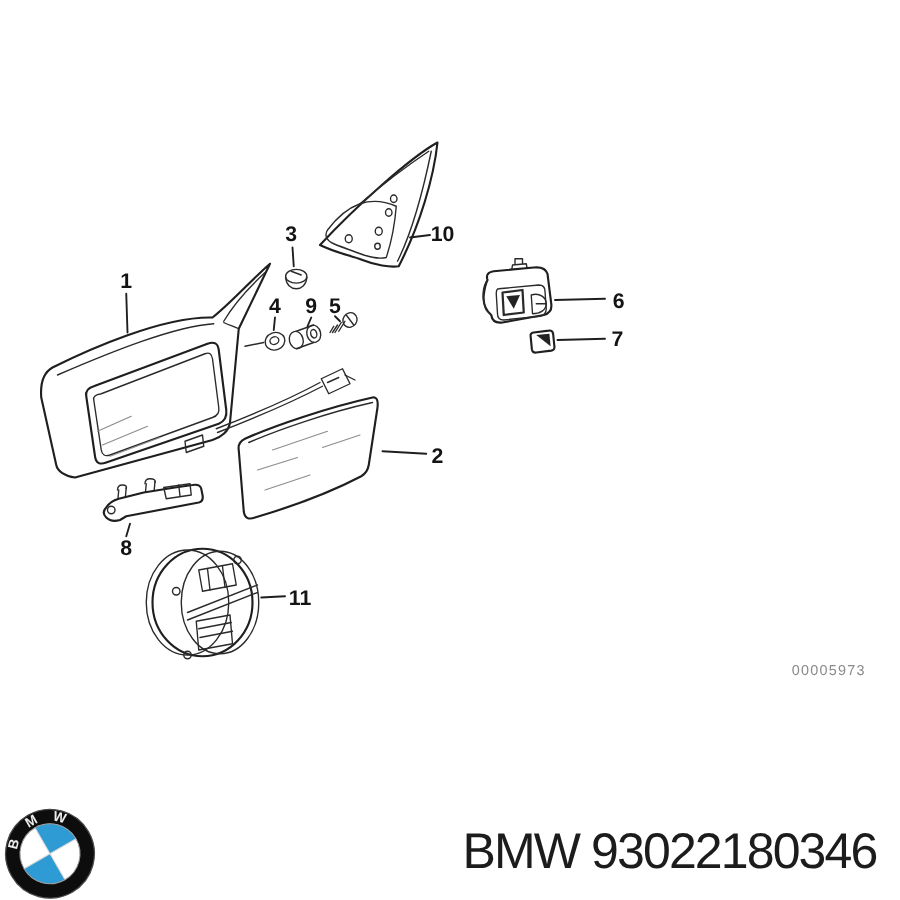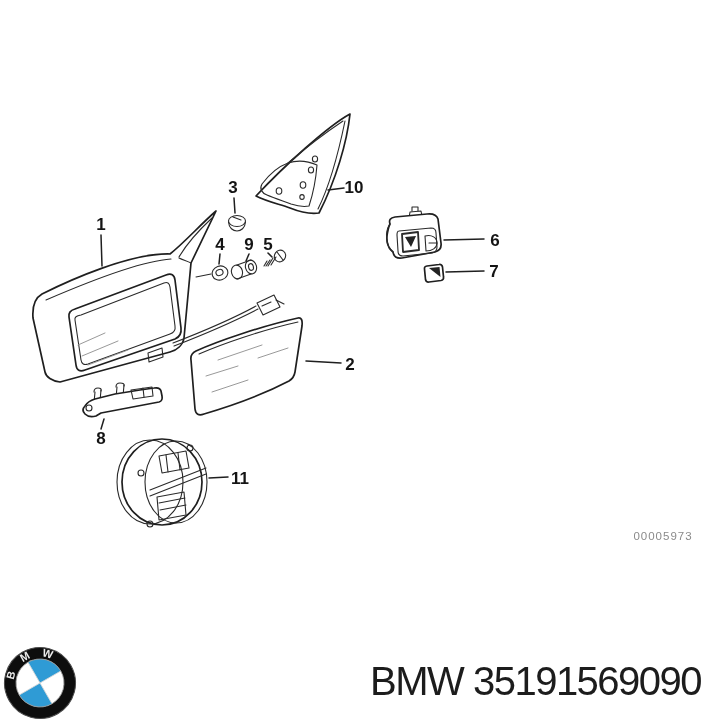--- a/index.html
+++ b/index.html
@@ -194,16 +194,16 @@
         <path d="M0,-24 L0,24 M-24,0 L24,0" stroke="#d8d8d8" stroke-width="0.8" fill="none"></path>
         <circle r="24" fill="none" stroke="#9a9a9a" stroke-width="0.8"></circle>
         <text class="roundel-letter" text-anchor="middle" transform="rotate(-45)" x="0" y="-26.5">B</text>
         <text class="roundel-letter" text-anchor="middle" x="0" y="-26.5">M</text>
         <text class="roundel-letter" text-anchor="middle" transform="rotate(45)" x="0" y="-26.5">W</text>
       </g>
     </svg>
   </div>
 
   <div class="footer-text">
-    <span>BMW</span><span> </span><span>35191569090</span>
+    <span>BMW</span><span> </span><span>93022180346</span>
   </div>
 
 </div>
 
 </body></html>

